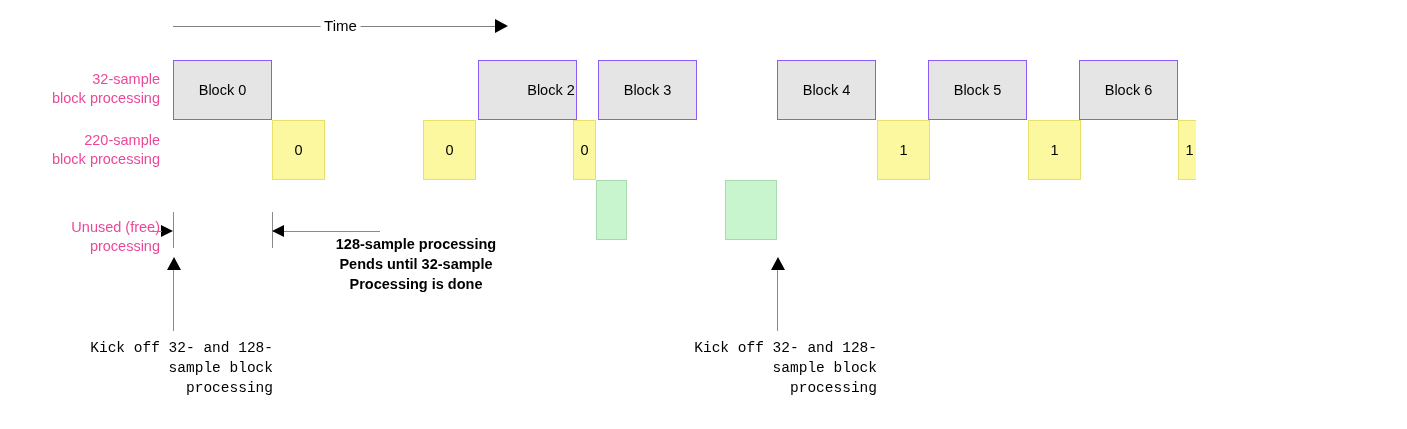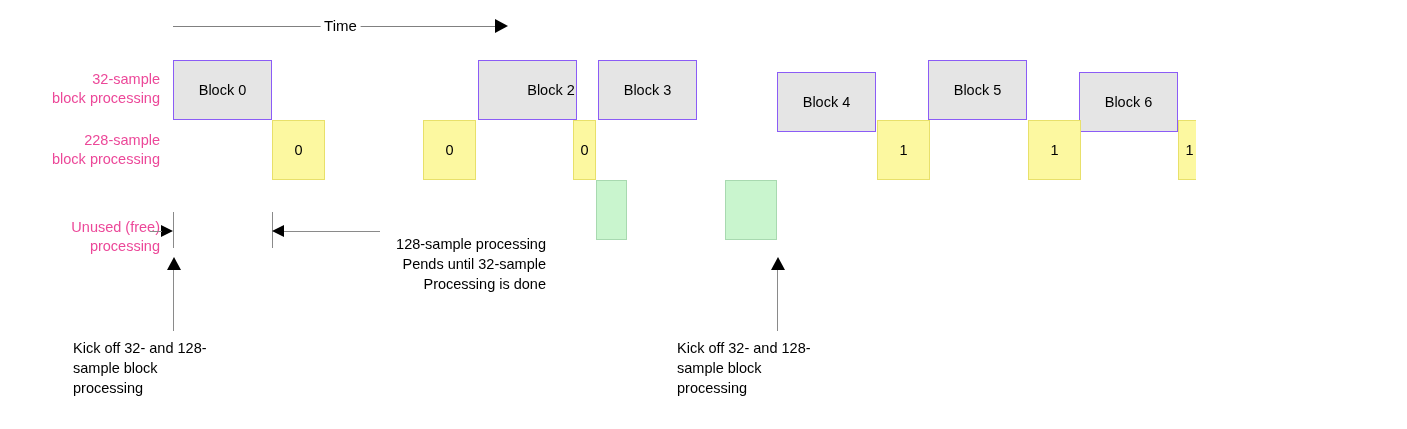--- a/index.html
+++ b/index.html
@@ -123,49 +123,49 @@
     border-right: 7px solid transparent;
     border-bottom: 13px solid #000;
   }
   .note {
     position: absolute;
     font-size: 14.5px;
     line-height: 20px;
     white-space: pre-line;
     color: #000;
   }
-  .note.left   { text-align: right; }
-  .note.center { text-align: left; }
+  .note.left   { text-align: center; font-weight: bold; }
+  .note.center { text-align: right; font-family: Liberation Mono, monospace; }
 </style>
 </head>
 <body>
 
 <div id="canvas">
 
   <div class="time-axis" style="left:173px; top:16px; width:335px;">
     <div class="axis-line"></div>
     <div class="axis-head"></div>
     <div class="axis-label">Time</div>
   </div>
 
   <div class="row-label" style="left:0px; top:70px; width:160px;">32-sample
 block processing</div>
 
-  <div class="row-label" style="left:0px; top:131px; width:160px;">228-sample
+  <div class="row-label" style="left:0px; top:131px; width:160px;">220-sample
 block processing</div>
 
   <div class="row-label" style="left:0px; top:186px; width:160px;margin-top:32px;">Unused (free)
 processing</div>
 
   <div class="blk blue" style="left:173px; top:60px; width:99px; height:60px;">Block 0</div>
   <div class="blk blue" style="left:478px; top:60px; width:99px; height:60px;padding-left:47px;">Block 2</div>
   <div class="blk blue" style="left:598px; top:60px; width:99px; height:60px;">Block 3</div>
-  <div class="blk blue" style="left:777px; top:72px; width:99px; height:60px;">Block 4</div>
+  <div class="blk blue" style="left:777px; top:60px; width:99px; height:60px;">Block 4</div>
   <div class="blk blue" style="left:928px; top:60px; width:99px; height:60px;text-align:center;">Block 5</div>
-  <div class="blk blue" style="left:1079px; top:60px; width:99px; height:60px;margin-top:12px;">Block 6</div>
+  <div class="blk blue" style="left:1079px; top:60px; width:99px; height:60px;">Block 6</div>
   <div class="blk blue" style="left:1231px; top:76px; width:99px; height:60px;">Block 7</div>
 
   <div class="blk yellow" style="left:272px; top:120px; width:53px; height:60px;">0</div>
   <div class="blk yellow" style="left:423px; top:120px; width:53px; height:60px;">0</div>
   <div class="blk yellow" style="left:573px; top:120px; width:23px; height:60px;">0</div>
   <div class="blk yellow" style="left:877px; top:120px; width:53px; height:60px;">1</div>
   <div class="blk yellow" style="left:1028px; top:120px; width:53px; height:60px;">1</div>
   <div class="blk yellow" style="left:1178px; top:120px; width:23px; height:60px;">1</div>
 
   <div class="blk green" style="left:596px; top:180px; width:31px; height:60px;"></div>

